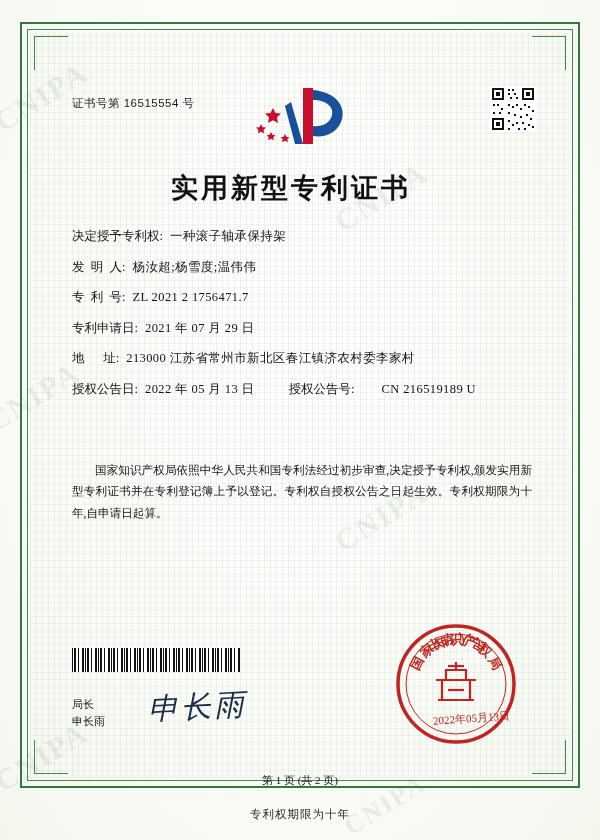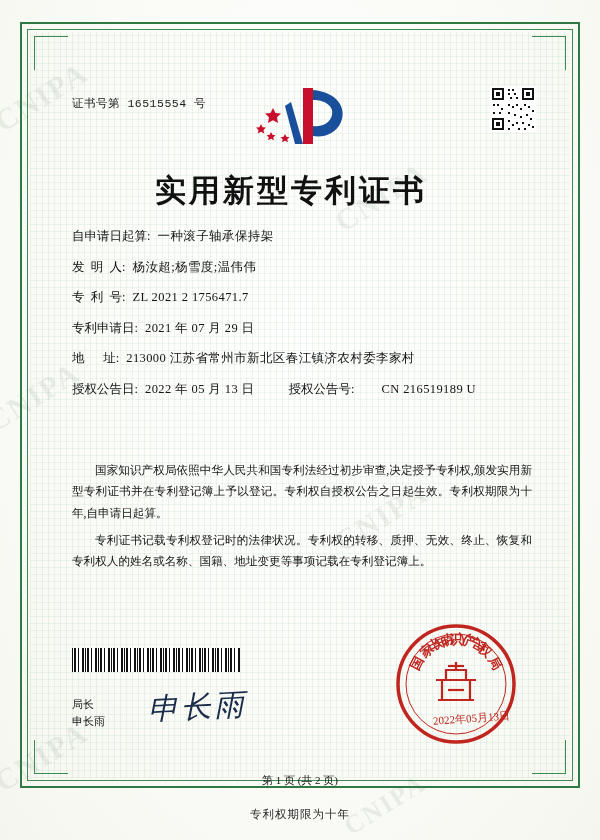--- a/index.html
+++ b/index.html
@@ -74,21 +74,21 @@
   .content {
     position: absolute;
     left: 60px; top: 60px; right: 60px; bottom: 70px;
   }
 
   .cert-no {
     position: absolute;
     left: 12px; top: 36px;
     font-size: 11.5px;
     color: #1b1b1b;
-    font-family: Liberation Mono, monospace;
+    font-family: Liberation Sans, sans-serif;
     letter-spacing: 0.5px;
   }
 
   
   .logo {
     position: absolute;
     left: 50%; top: 22px;
     transform: translateX(-50%);
     width: 110px; height: 78px;
   }
@@ -97,21 +97,21 @@
   .qr {
     position: absolute;
     right: 4px; top: 26px;
     width: 46px; height: 46px;
   }
 
   .title {
     position: absolute;
     left: 0; right: 18px; top: 110px;
     text-align: center;
-    font-size: 31px;
+    font-size: 27px;
     font-weight: bold;
     letter-spacing: 3px;
     color: #111;
     font-family: "Liberation Serif", serif;
   }
 
   .fields {
     position: absolute;
     left: 12px; right: 6px; top: 168px;
   }
@@ -290,21 +290,21 @@
             <rect x="28" y="42" width="2" height="2"></rect>
             <rect x="34" y="42" width="2" height="2"></rect>
         </g>
       </svg>
     </div>
 
     <div class="title">实用新型专利证书</div>
 
     <div class="fields">
       <div class="row">
-        <span class="lbl">自申请日起算:</span>
+        <span class="lbl">决定授予专利权:</span>
         <span class="val">一种滚子轴承保持架</span>
       </div>
       <div class="row">
         <span class="lbl">发  明  人:</span>
         <span class="val">杨汝超;杨雪度;温伟伟</span>
       </div>
       <div class="row">
         <span class="lbl">专  利  号:</span>
         <span class="val">ZL 2021 2 1756471.7</span>
       </div>
@@ -320,21 +320,20 @@
         <span class="lbl">授权公告日:</span>
         <span class="val">2022 年 05 月 13 日</span>
         <span class="col2">
           <span class="lbl">授权公告号:</span>
           <span class="val">CN 216519189 U</span>
         </span>
       </div>
     </div>
 
     <div class="para para1">国家知识产权局依照中华人民共和国专利法经过初步审查,决定授予专利权,颁发实用新型专利证书并在专利登记簿上予以登记。专利权自授权公告之日起生效。专利权期限为十年,自申请日起算。</div>
-    <div class="para para2">专利证书记载专利权登记时的法律状况。专利权的转移、质押、无效、终止、恢复和专利权人的姓名或名称、国籍、地址变更等事项记载在专利登记簿上。</div>
 
     <div class="barcode"></div>
 
     <div class="signature-block">
       <div>局长</div>
       <div>申长雨</div>
     </div>
     <div class="handwriting">申长雨</div>
 
     <div class="seal">

